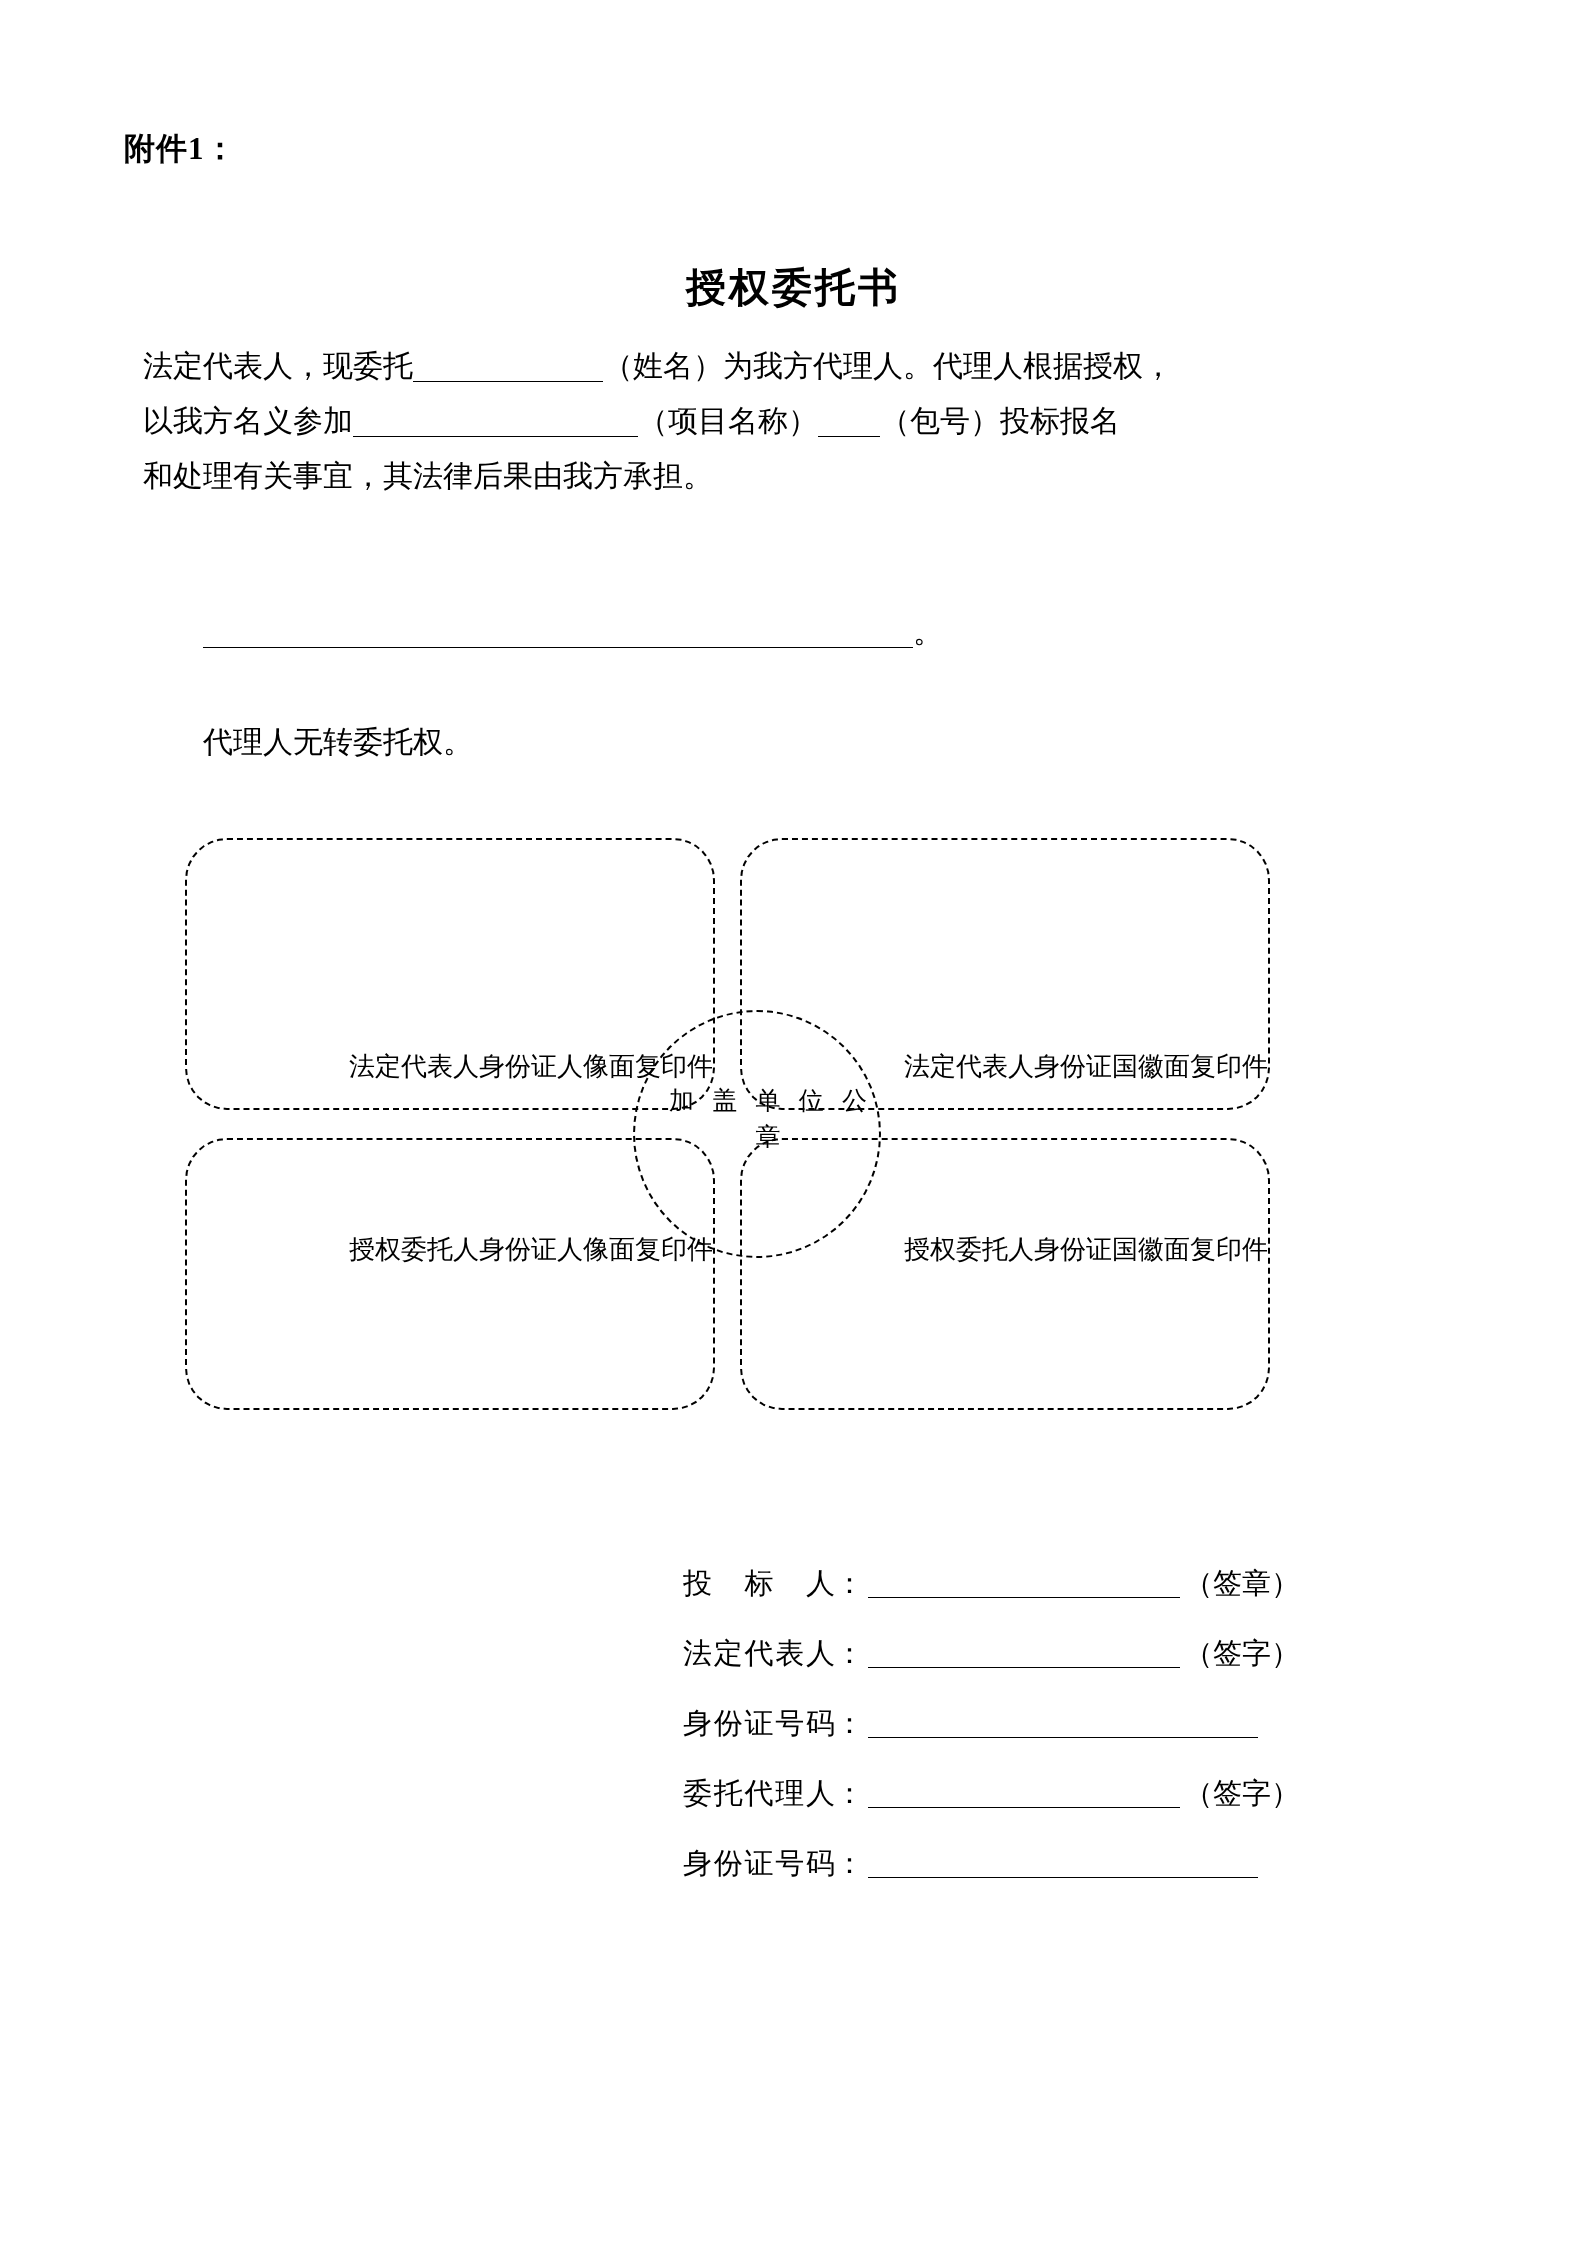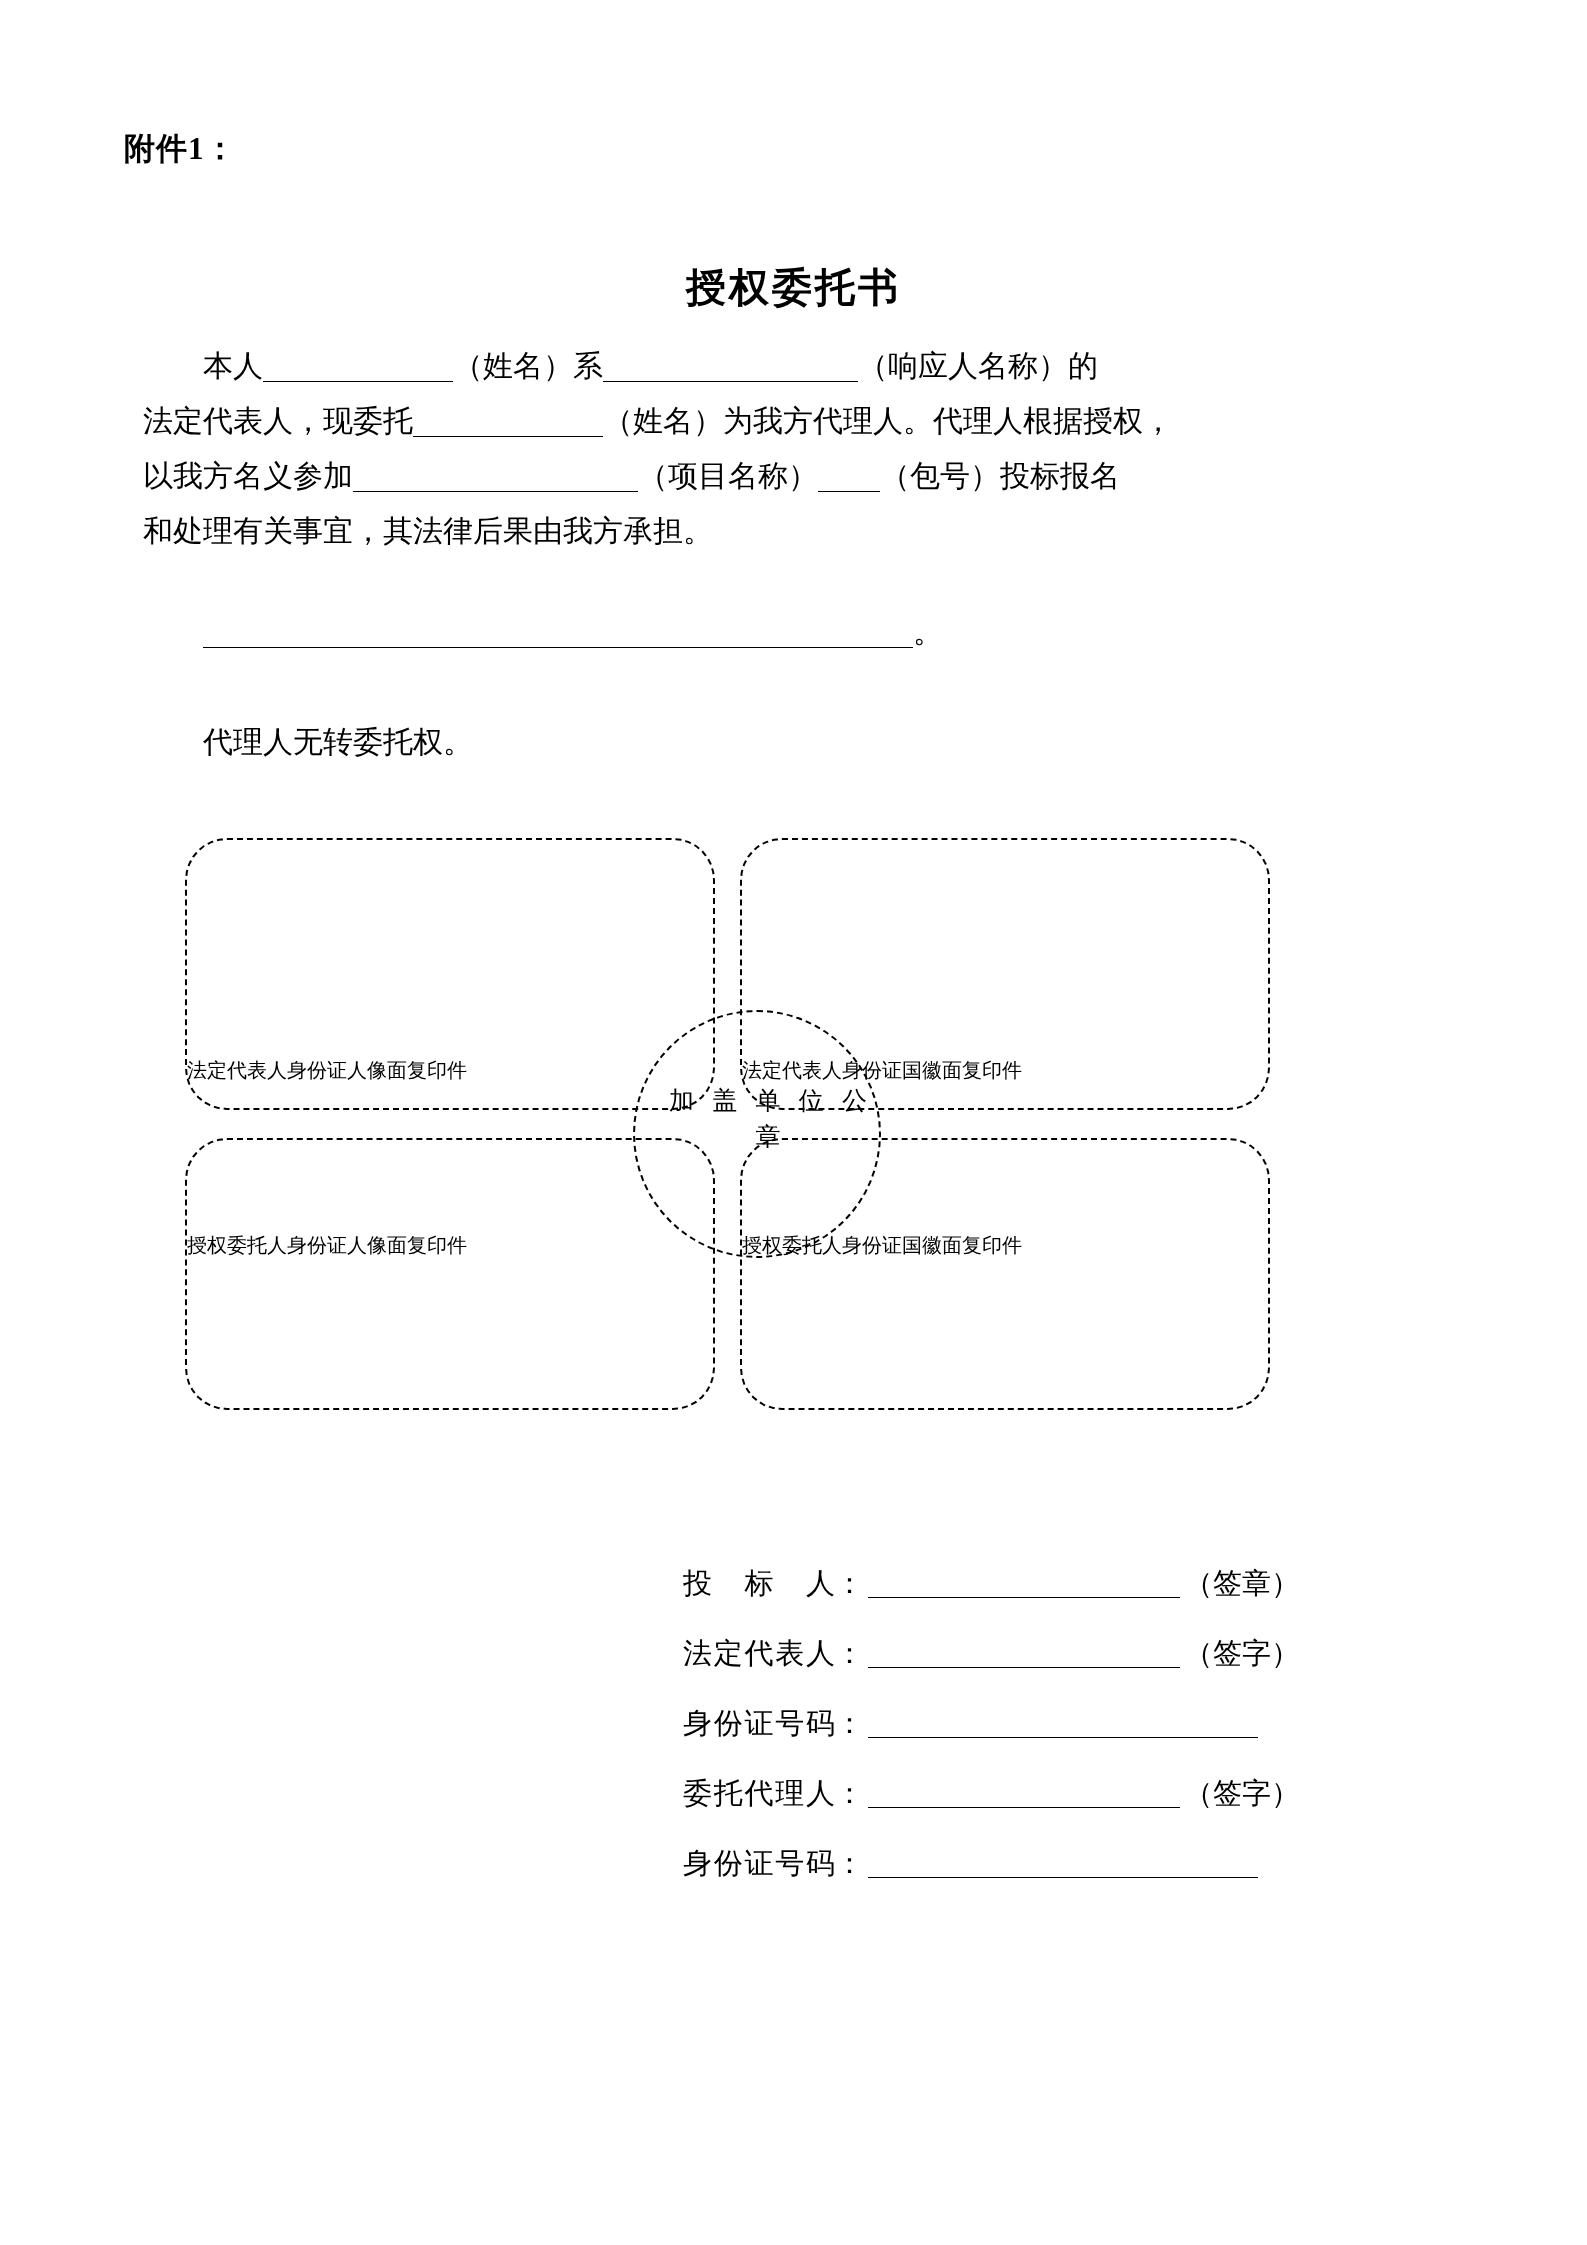--- a/index.html
+++ b/index.html
@@ -108,22 +108,22 @@
   }
   .id-box-tl { left: 0px;   top: 0px;   width: 530px; height: 272px; }
   .id-box-tr { left: 555px; top: 0px;   width: 530px; height: 272px; }
   .id-box-bl { left: 0px;   top: 300px; width: 530px; height: 272px; }
   .id-box-br { left: 555px; top: 300px; width: 530px; height: 272px; }
   .id-box-label {
     position: absolute;
     left: 0;
     width: 100%;
     bottom: 24px;
-    text-align: left;
-    font-size: 20px;
+    text-align: right;
+    font-size: 26px;
     white-space: nowrap;
   }
   .id-box-bl .id-box-label,
   .id-box-br .id-box-label {
     bottom: auto;
     top: 92px;
   }
 
   
   .seal-circle {
@@ -203,23 +203,20 @@
 <body>
 
 <div class="page">
 
   <div class="attach-label">附件1：</div>
 
   <div class="doc-title">授权委托书</div>
 
   <div class="body-block">
 
-    <div class="para-line">
-      <span class="indent"></span><span>本人</span><span class="blank blank-name"></span><span>（姓名）系</span><span class="blank blank-resp"></span><span>（响应人名称）的</span>
-    </div>
 
     <div class="para-line">
       <span>法定代表人，现委托</span><span class="blank blank-name2"></span><span>（姓名）为我方代理人。代理人根据授权，</span>
     </div>
 
     <div class="para-line">
       <span>以我方名义参加</span><span class="blank blank-proj"></span><span>（项目名称）</span><span class="blank blank-pkg"></span><span>（包号）投标报名</span>
     </div>
 
     <div class="para-line">和处理有关事宜，其法律后果由我方承担。</div>

